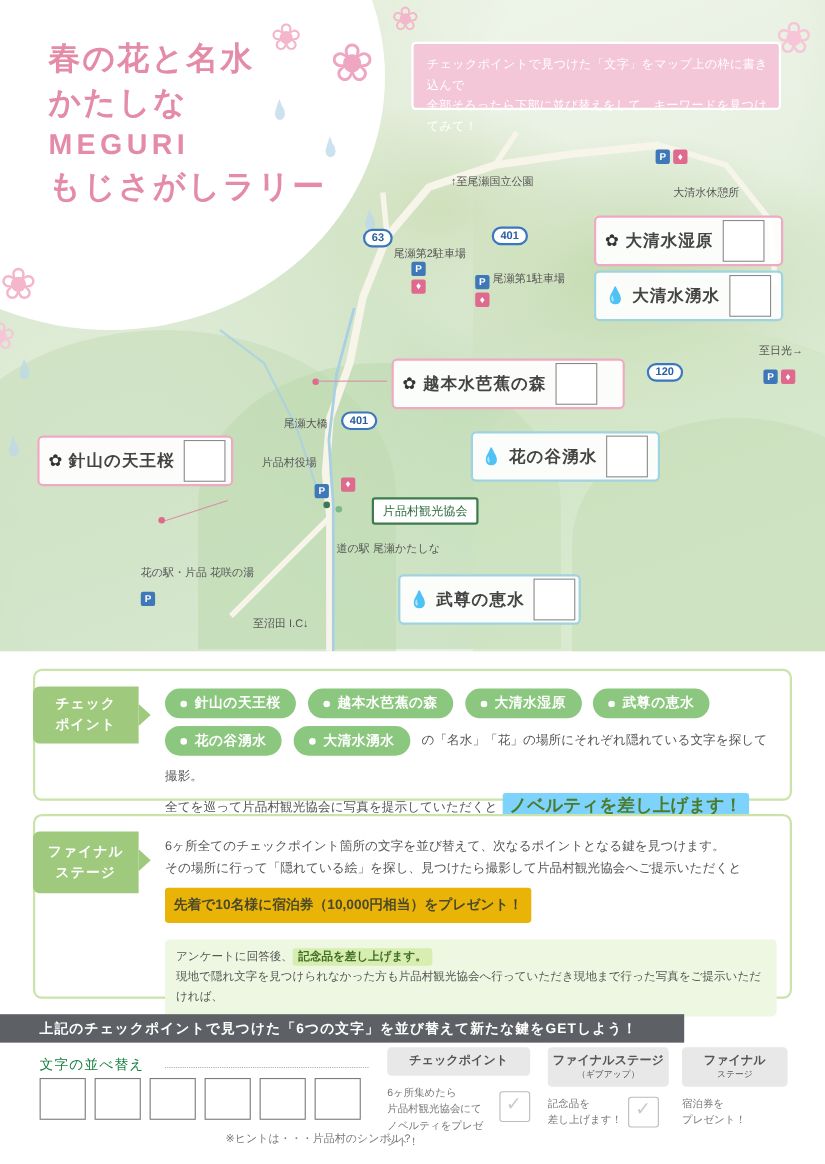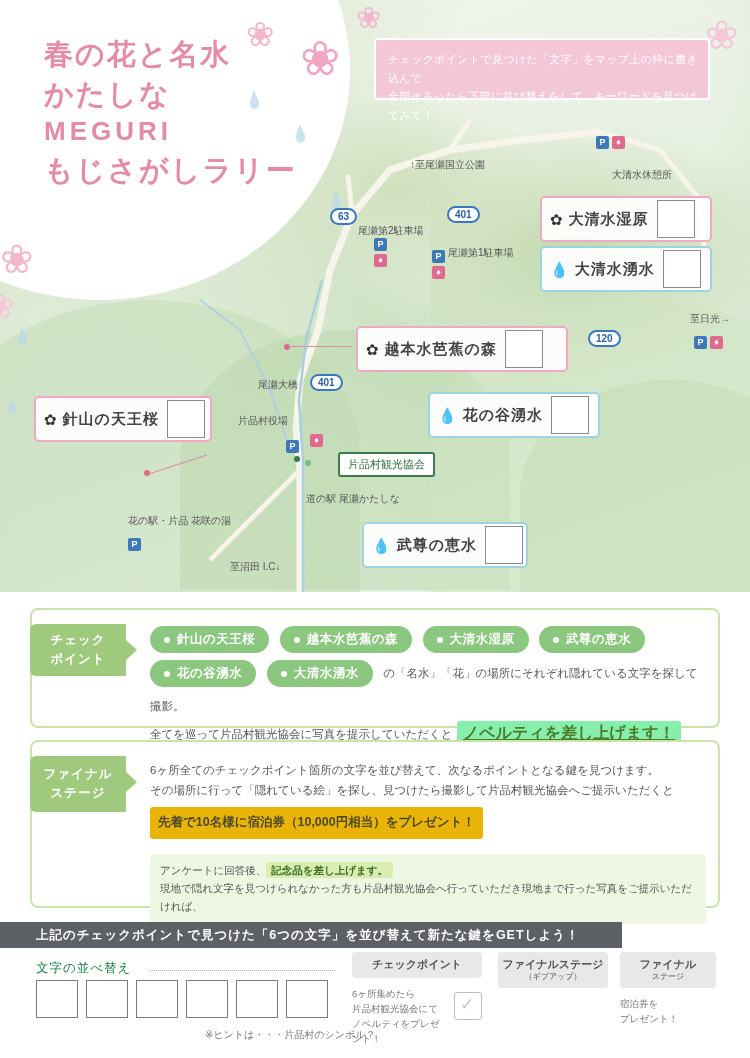--- a/index.html
+++ b/index.html
@@ -107,21 +107,21 @@
     border-left:11px solid #9fc97c;
   }
   .pill{
     display:inline-flex;align-items:center;background:#8cc77f;color:#fff;
     border-radius:14px;font-size:12.5px;font-weight:bold;padding:5px 14px;
     margin:0 6px 7px 0;letter-spacing:.5px;white-space:nowrap;
   }
   .pill .pd{width:6px;height:6px;border-radius:50%;background:#fff;margin-right:7px;}
   .cp-body{position:absolute;left:118px;top:16px;width:556px;}
   .cp-note{font-size:11.5px;color:#555;display:inline;line-height:2.1;}
-  .hl-green{background:#86efac;padding:3px 6px;border-radius:3px;color:#4a7a2a;font-weight:bold;text-decoration:underline;}
+  .hl-green{background:#7dd3fc;padding:3px 6px;border-radius:3px;color:#4a7a2a;font-weight:bold;}
   .fin-body{position:absolute;left:118px;top:18px;width:556px;font-size:11.5px;color:#555;line-height:1.75;}
   .hl-yellow{display:inline-block;background:#eab308;padding:5px 8px;border-radius:3px;color:#4a4a2a;font-weight:bold;font-size:12.5px;margin:7px 0;}
   .fin-sub{
     margin-top:8px;background:#eef7e2;border-radius:4px;padding:8px 10px;
     font-size:10.5px;line-height:1.7;color:#555;
   }
   .hl-green2{background:#d8edb0;padding:2px 5px;border-radius:3px;color:#3f6f22;font-weight:bold;}
 
   
   .footerbar{
@@ -349,20 +349,27 @@
       </div>
       <div class="chkbox" style="margin:6px 0 0 6px;"></div>
     </div>
   </div>
 
   <div class="stampcol" style="left:498px;width:110px;">
     <div class="stamphdr">
       <span>ファイナルステージ</span>
       <small>（ギブアップ）</small>
     </div>
+    <div class="stampbody">
+      <div class="txt">
+        <div>記念品を</div>
+        <div>差し上げます！</div>
+      </div>
+      <div class="chkbox" style="margin-left:6px;"></div>
+    </div>
   </div>
 
   <div class="stampcol" style="left:620px;width:96px;">
     <div class="stamphdr">
       <span>ファイナル</span>
       <small>ステージ</small>
     </div>
     <div class="stampbody">
       <div class="txt">
         <div>宿泊券を</div>

